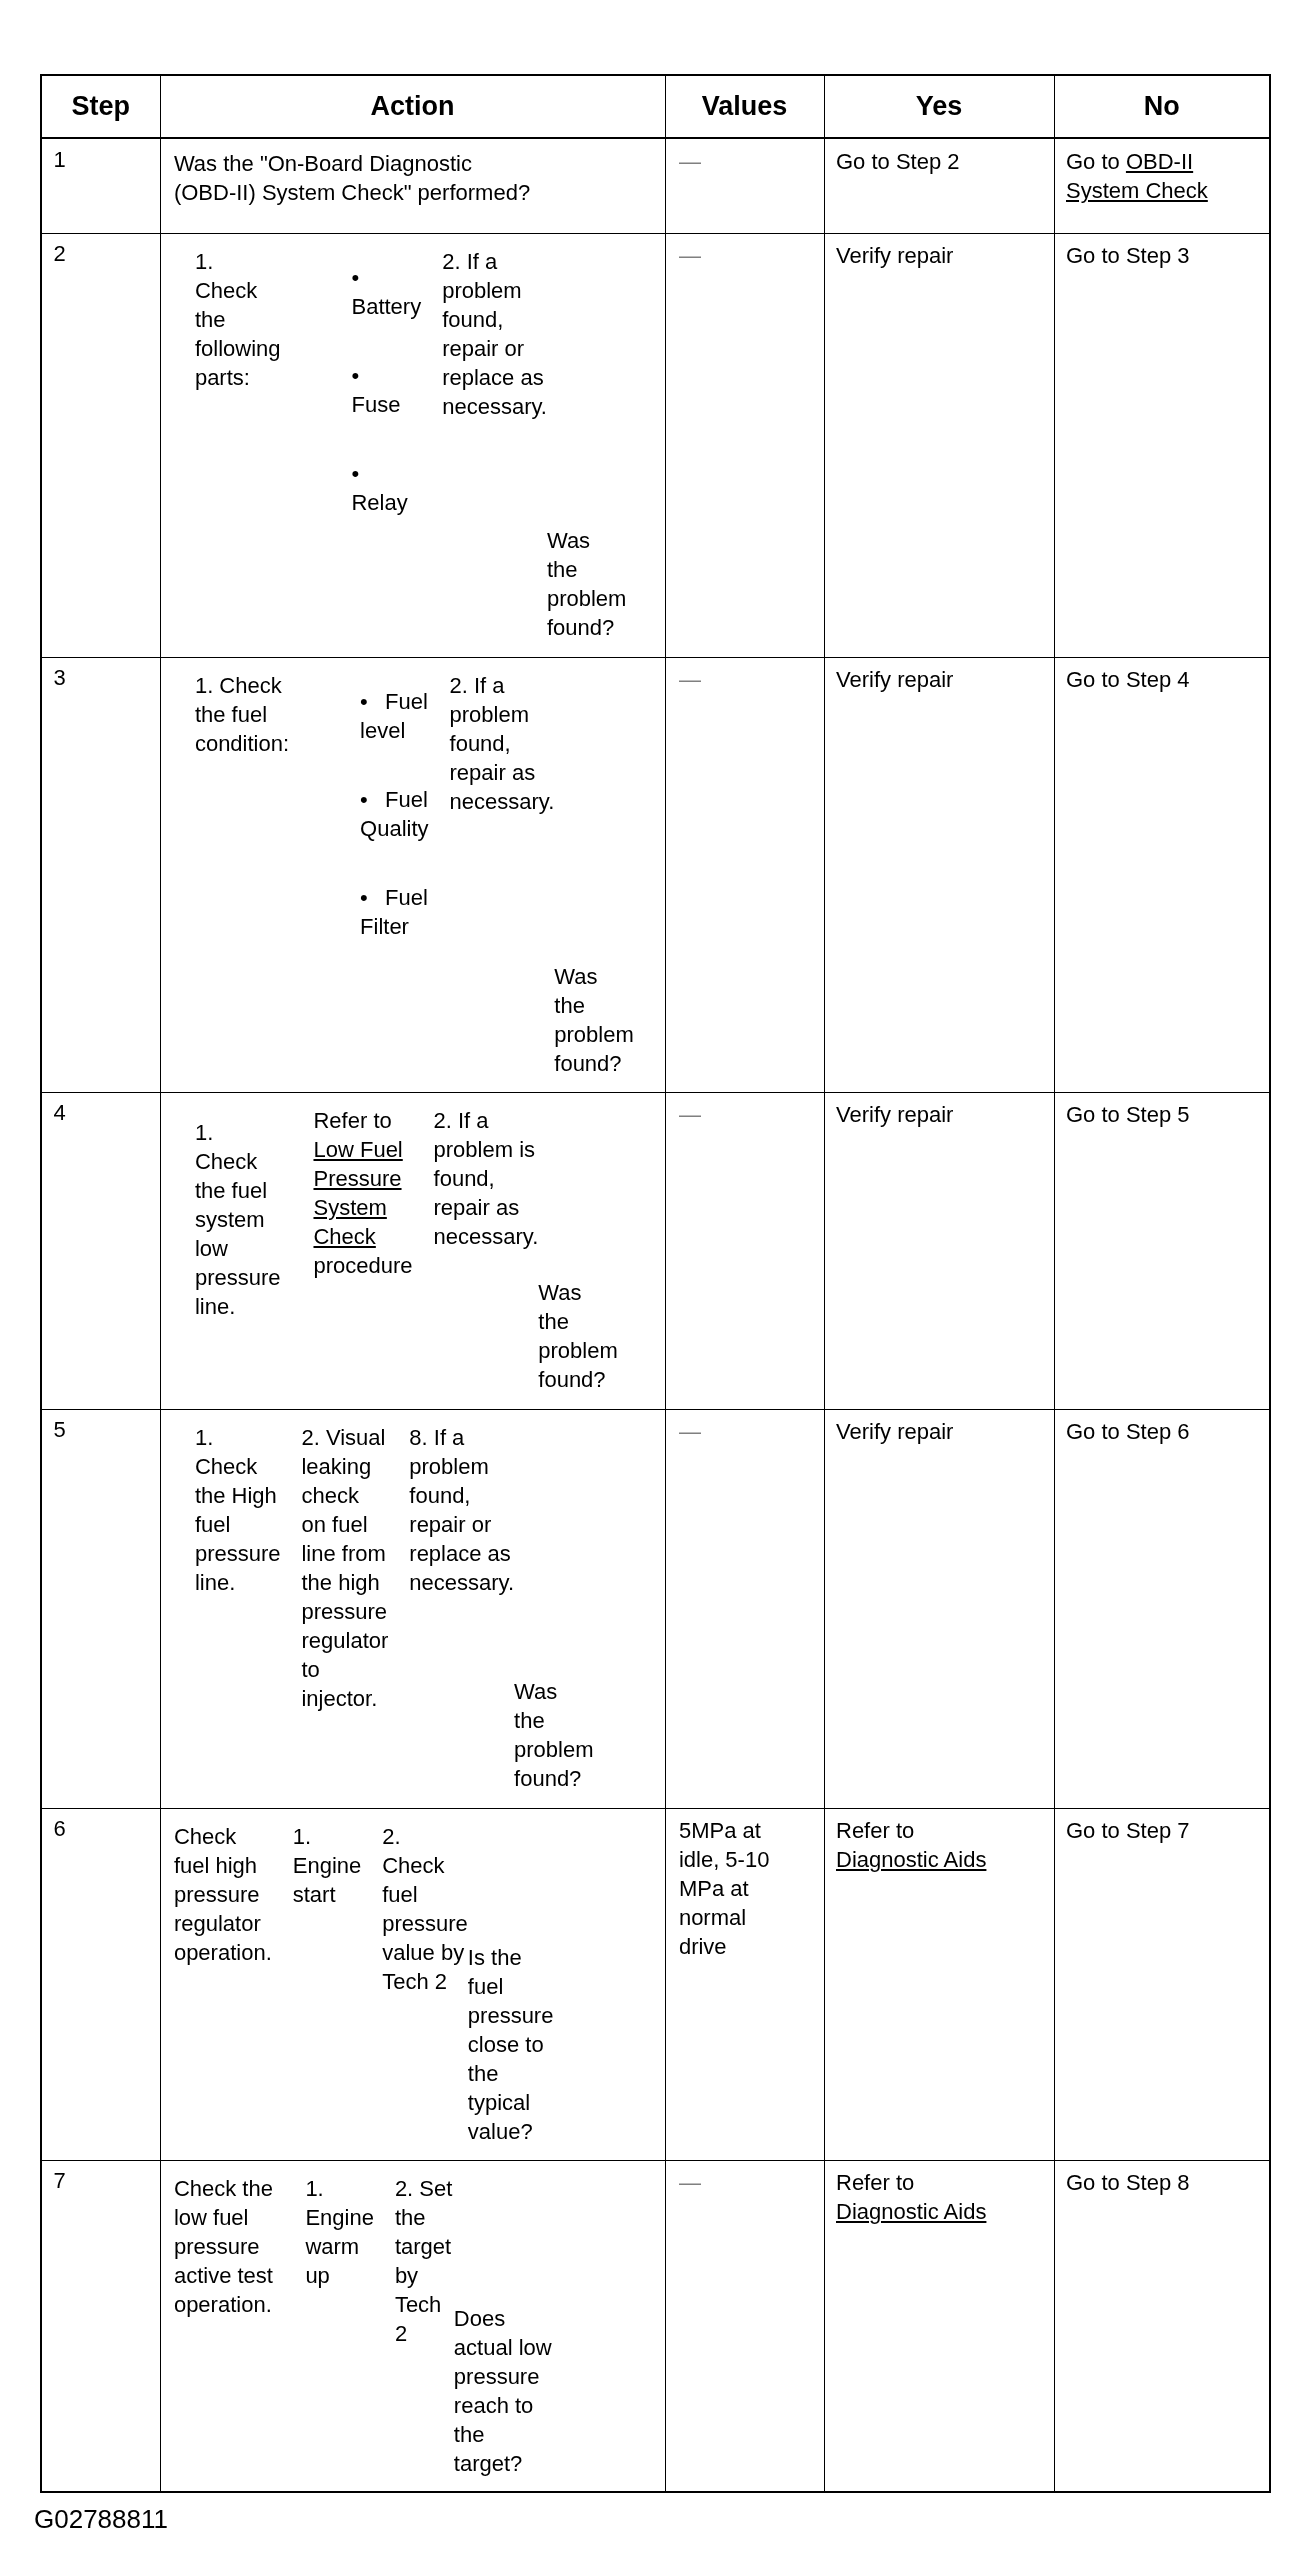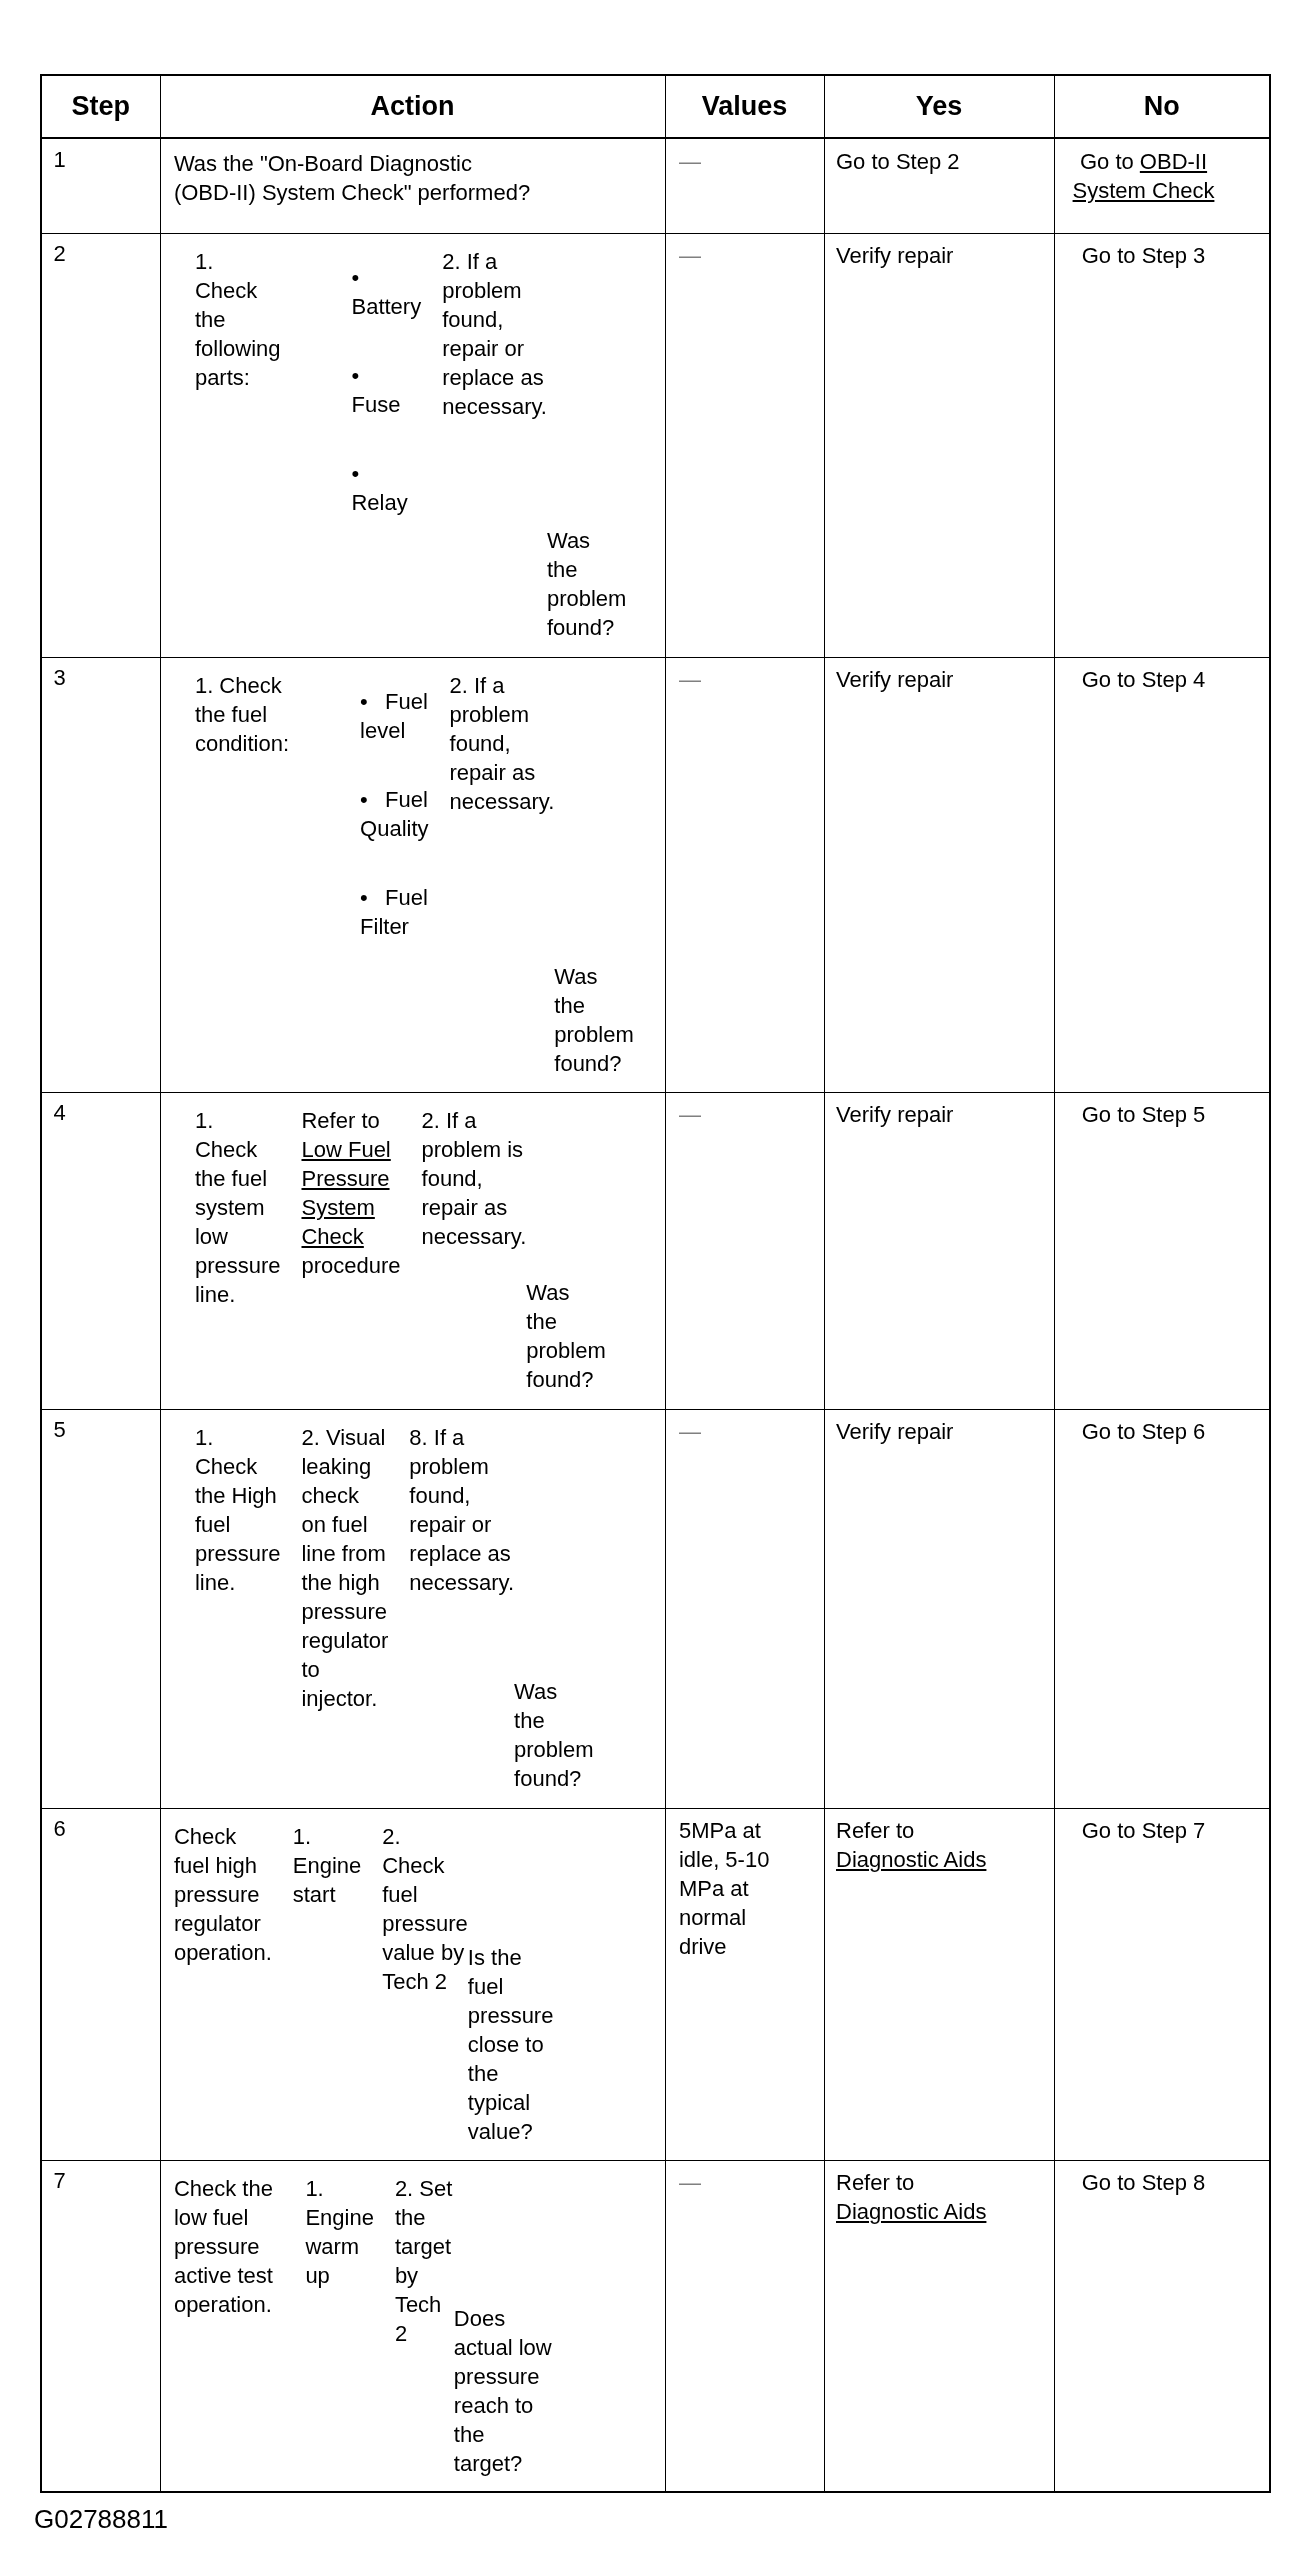--- a/index.html
+++ b/index.html
@@ -26,36 +26,36 @@
     padding: 3.8px;
   }
   .diag td { font-size: 22px; line-height: 29px; vertical-align: top; text-align: left; }
 
   .step-cell { vertical-align: middle; padding: 5.7px 5.7px 5.7px 11.5px; }
 
   .action-cell { padding: 13.4px 9.5px 9.5px 13.4px; }
   .action-flex { display: flex; flex-direction: row; max-width: 382px; }
   p { margin: 0; }
   .blk   { margin: 0 0 34px 0; }
-  .tight { margin: 0; }
+  .tight { margin: 12px; }
   .p-num   { margin-left: 21px; }
   .p-intro { margin-left: 0; }
   .question { margin-top: auto; margin-bottom: 0; }
 
   ul.bullets { list-style: none; margin: 0 0 0 71px; padding: 0; }
   ul.bullets li { margin: 16px 0 40px 0; }
   ul.bullets li::before { content: "\2022"; display: inline-block; width: 25px; }
 
   .values-cell { vertical-align: middle; padding: 7.6px 7.6px 7.6px 13.4px; }
   .values-inner { max-width: 107px; }
   .dash { color: #808080; letter-spacing: 1px; }
 
   .yes-cell, .no-cell { vertical-align: bottom; padding: 7.6px 7.6px 9.5px 11.5px; }
   .yes-inner { max-width: 177px; }
-  .no-inner  { max-width: 155px; text-align: center; }
+  .no-inner  { max-width: 155px; }
 
   .doc-link { color: #000; text-decoration: underline; cursor: pointer; }
   .nowrap { white-space: nowrap; }
 
   .caption { position: absolute; left: 34px; top: 2504px; font-size: 26px; }
 </style>
 </head>
 <body>
 
 <div class="page">

